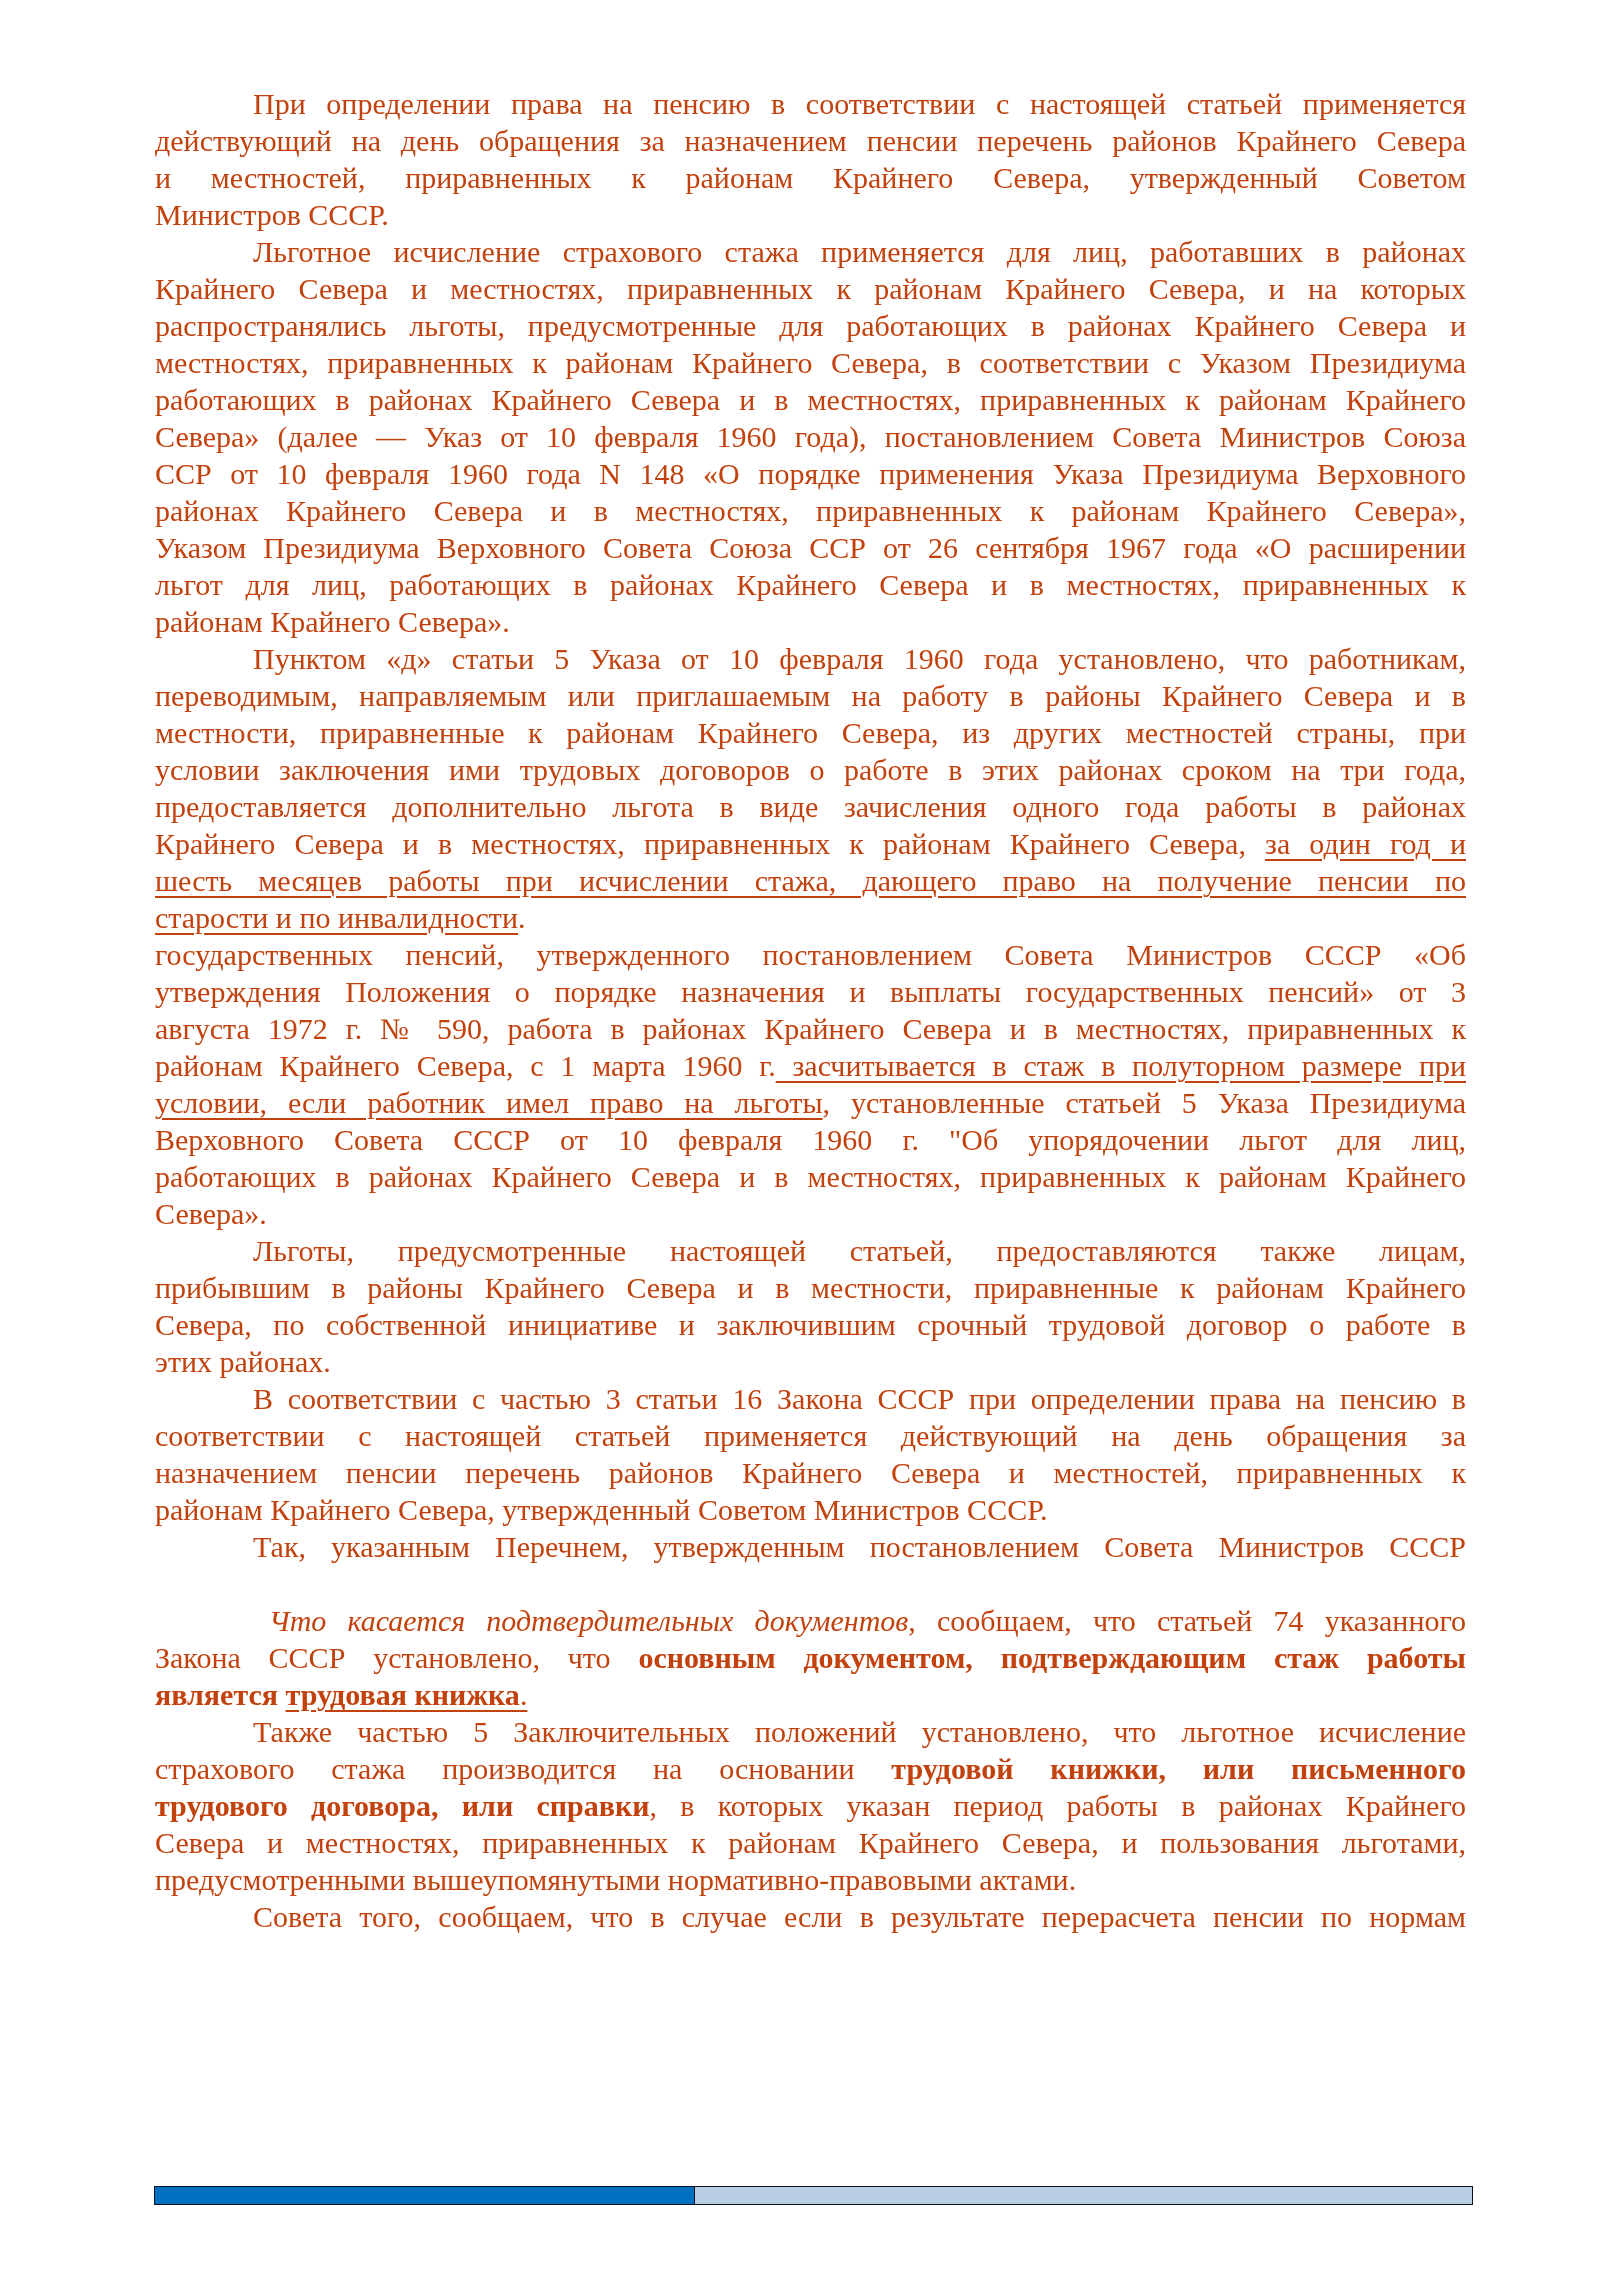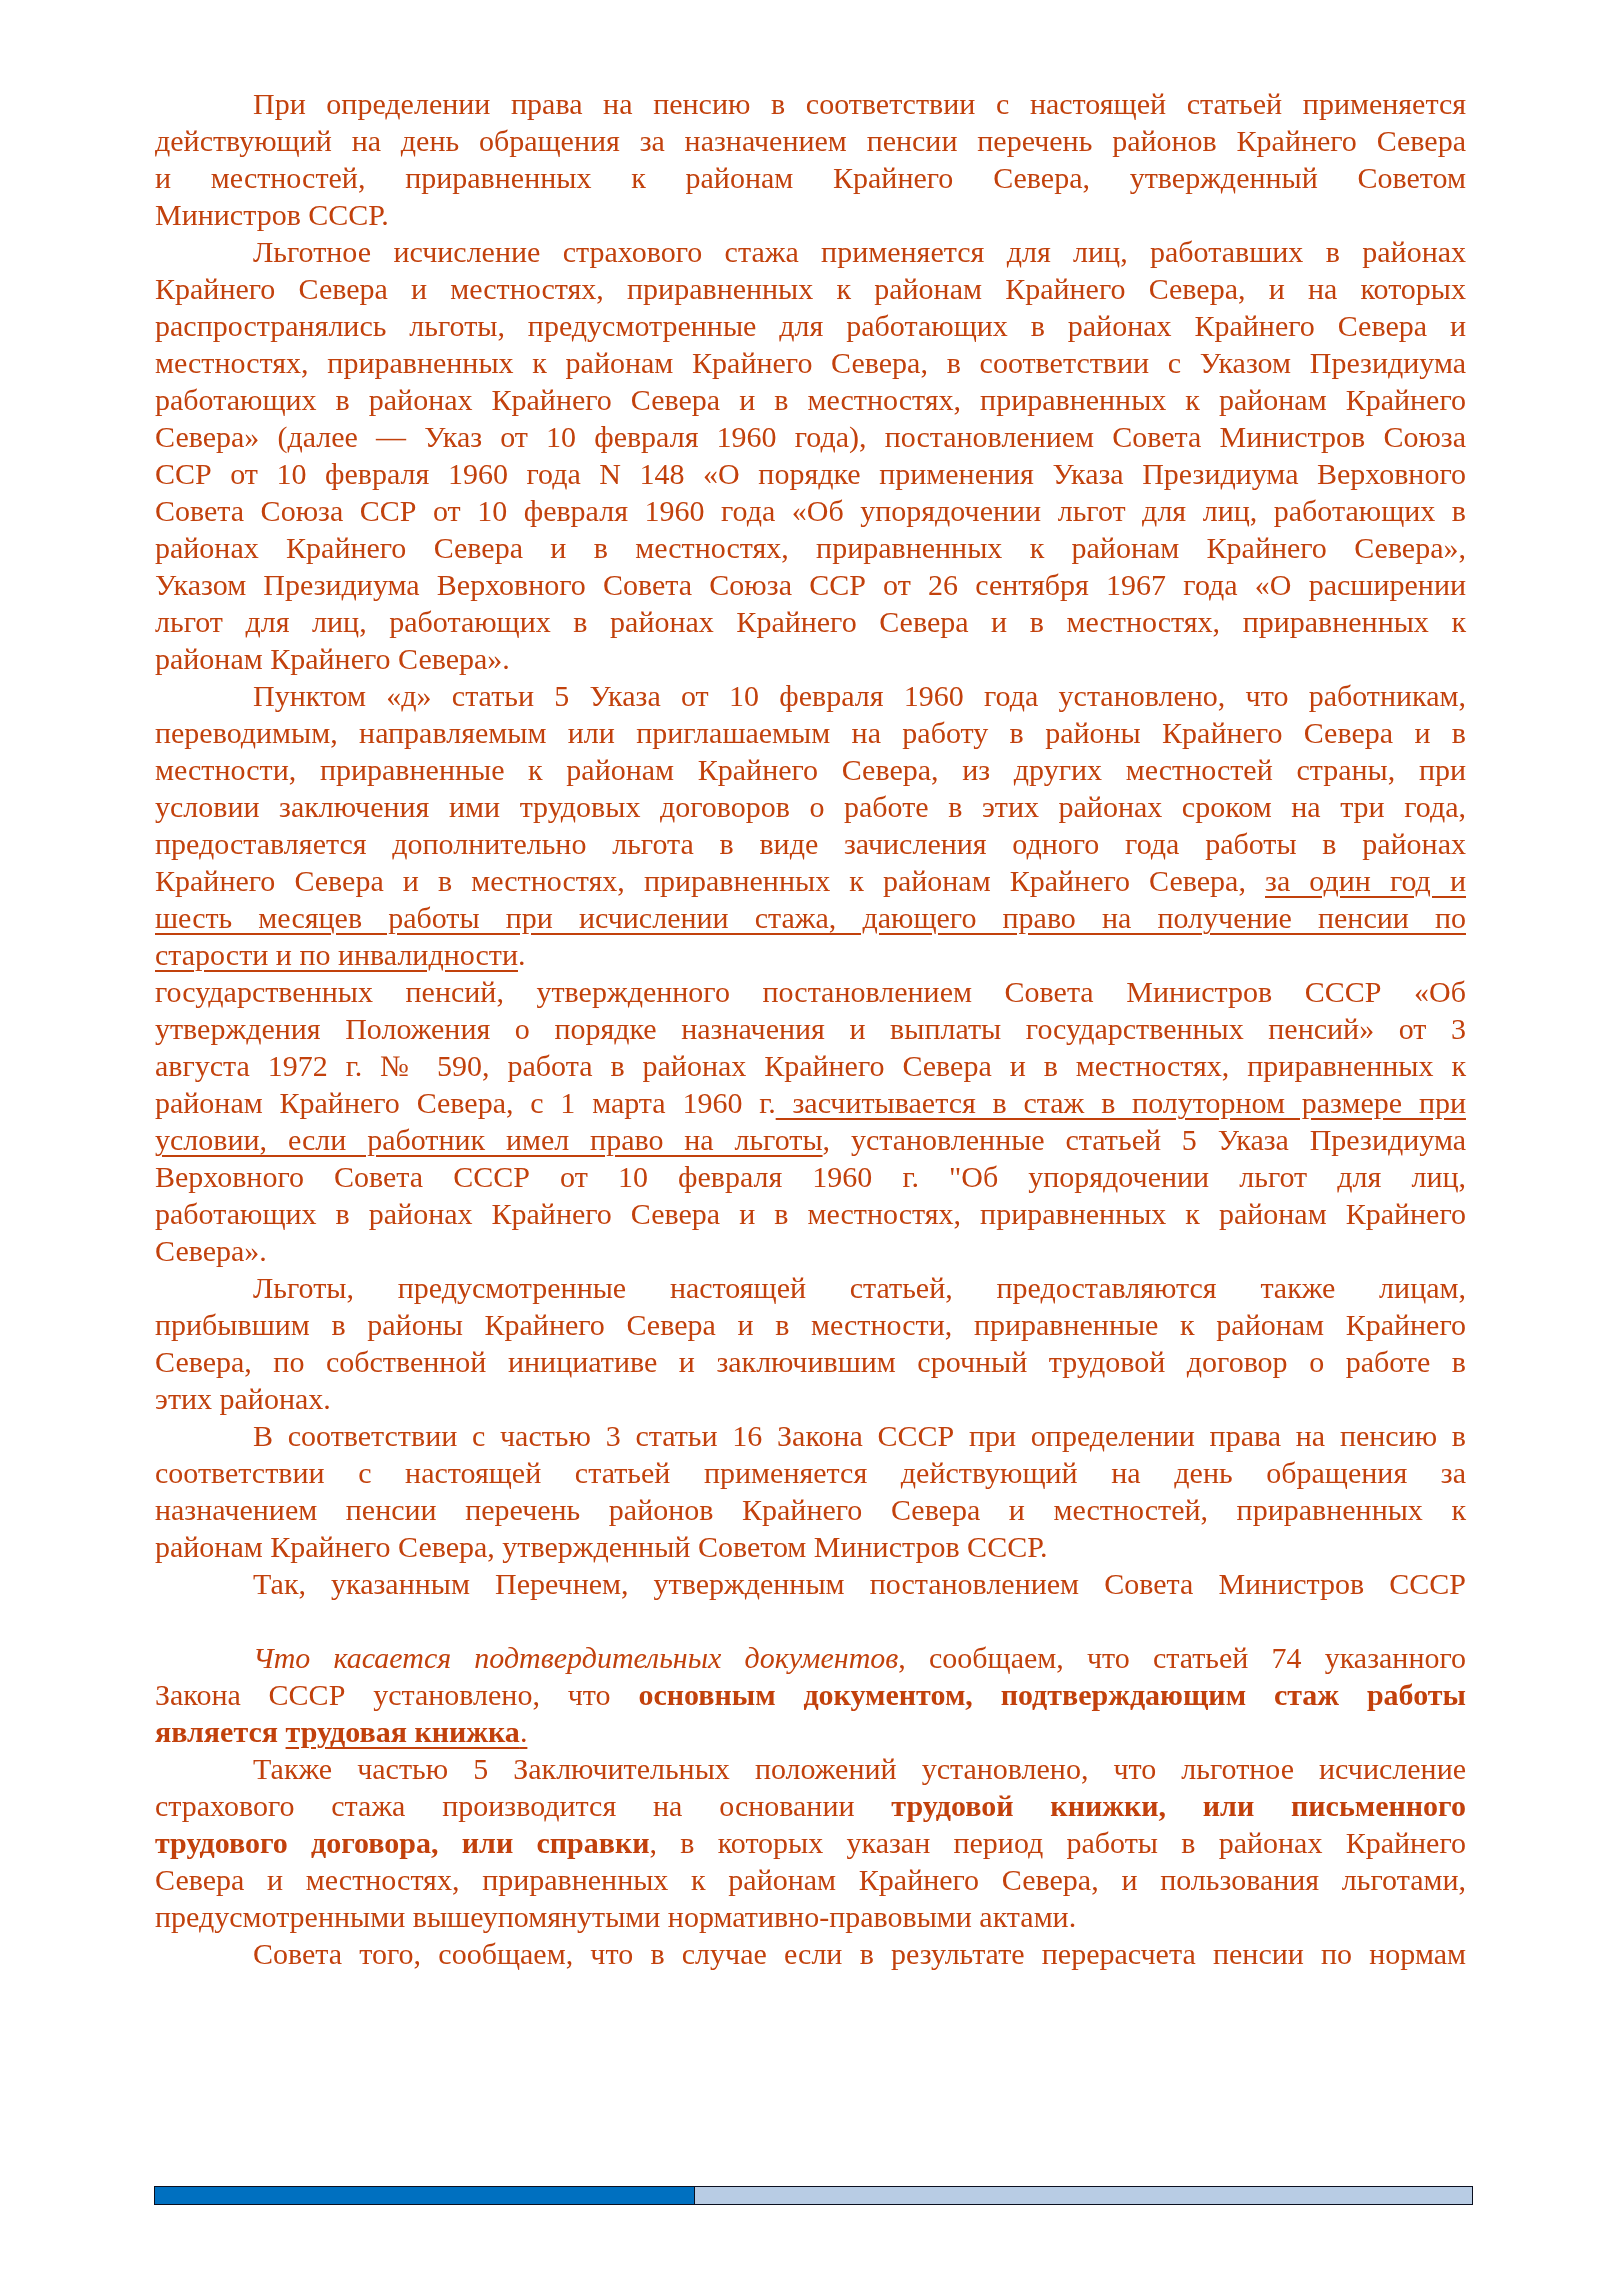--- a/index.html
+++ b/index.html
@@ -10,21 +10,21 @@
     font-size: 30px; line-height: 37px; color: #c2410c;
   }
   .line {
     display: block; height: 37px; white-space: nowrap;
     text-align: justify; text-align-last: justify; overflow: visible;
   }
   .line.last { text-align-last: left; }
   .line.indent { padding-left: 98px; }
   .line.blank { height: 37px; }
   .seg-b { font-weight: bold; }
-  .seg-i { font-style: italic; }
+  .seg-i { font-style: italic; margin-left: 16px; }
   .seg-u { text-decoration: underline; text-decoration-thickness: 1.6px; text-underline-offset: 4.7px; }
   .footer-bar {
     position: absolute; left: 154px; top: 2186px; width: 1319px; height: 19px;
     border: 1.6px solid #0b0f1f; box-sizing: border-box; display: flex;
   }
   .footer-bar .seg-dark { height: 100%; border-right: 1.6px solid #0b0f1f; box-sizing: border-box; }
   .footer-bar .seg-light { flex: 1; height: 100%; }
 </style>
 </head>
 <body>
@@ -37,21 +37,20 @@
       <div class="line last"><span class="">Министров СССР.</span></div>
     </div>
     <div>
       <div class="line indent"><span class="">Льготное исчисление страхового стажа применяется для лиц, работавших в районах</span></div>
       <div class="line"><span class="">Крайнего Севера и местностях, приравненных к районам Крайнего Севера, и на которых</span></div>
       <div class="line"><span class="">распространялись льготы, предусмотренные для работающих в районах Крайнего Севера и</span></div>
       <div class="line"><span class="">местностях, приравненных к районам Крайнего Севера, в соответствии с Указом Президиума</span></div>
       <div class="line"><span class="">работающих в районах Крайнего Севера и в местностях, приравненных к районам Крайнего</span></div>
       <div class="line"><span class="">Севера» (далее — Указ от 10 февраля 1960 года), постановлением Совета Министров Союза</span></div>
       <div class="line"><span class="">ССР от 10 февраля 1960 года N 148 «О порядке применения Указа Президиума Верховного</span></div>
-      <div class="line"><span class="">Совета Союза ССР от 10 февраля 1960 года «Об упорядочении льгот для лиц, работающих в</span></div>
       <div class="line"><span class="">районах Крайнего Севера и в местностях, приравненных к районам Крайнего Севера»,</span></div>
       <div class="line"><span class="">Указом Президиума Верховного Совета Союза ССР от 26 сентября 1967 года «О расширении</span></div>
       <div class="line"><span class="">льгот для лиц, работающих в районах Крайнего Севера и в местностях, приравненных к</span></div>
       <div class="line last"><span class="">районам Крайнего Севера».</span></div>
     </div>
     <div>
       <div class="line indent"><span class="">Пунктом «д» статьи 5 Указа от 10 февраля 1960 года установлено, что  работникам,</span></div>
       <div class="line"><span class="">переводимым, направляемым или приглашаемым на работу в районы Крайнего Севера и в</span></div>
       <div class="line"><span class="">местности, приравненные к районам Крайнего Севера, из других местностей страны, при</span></div>
       <div class="line"><span class="">условии заключения ими трудовых договоров о работе в этих районах сроком на три года,</span></div>

